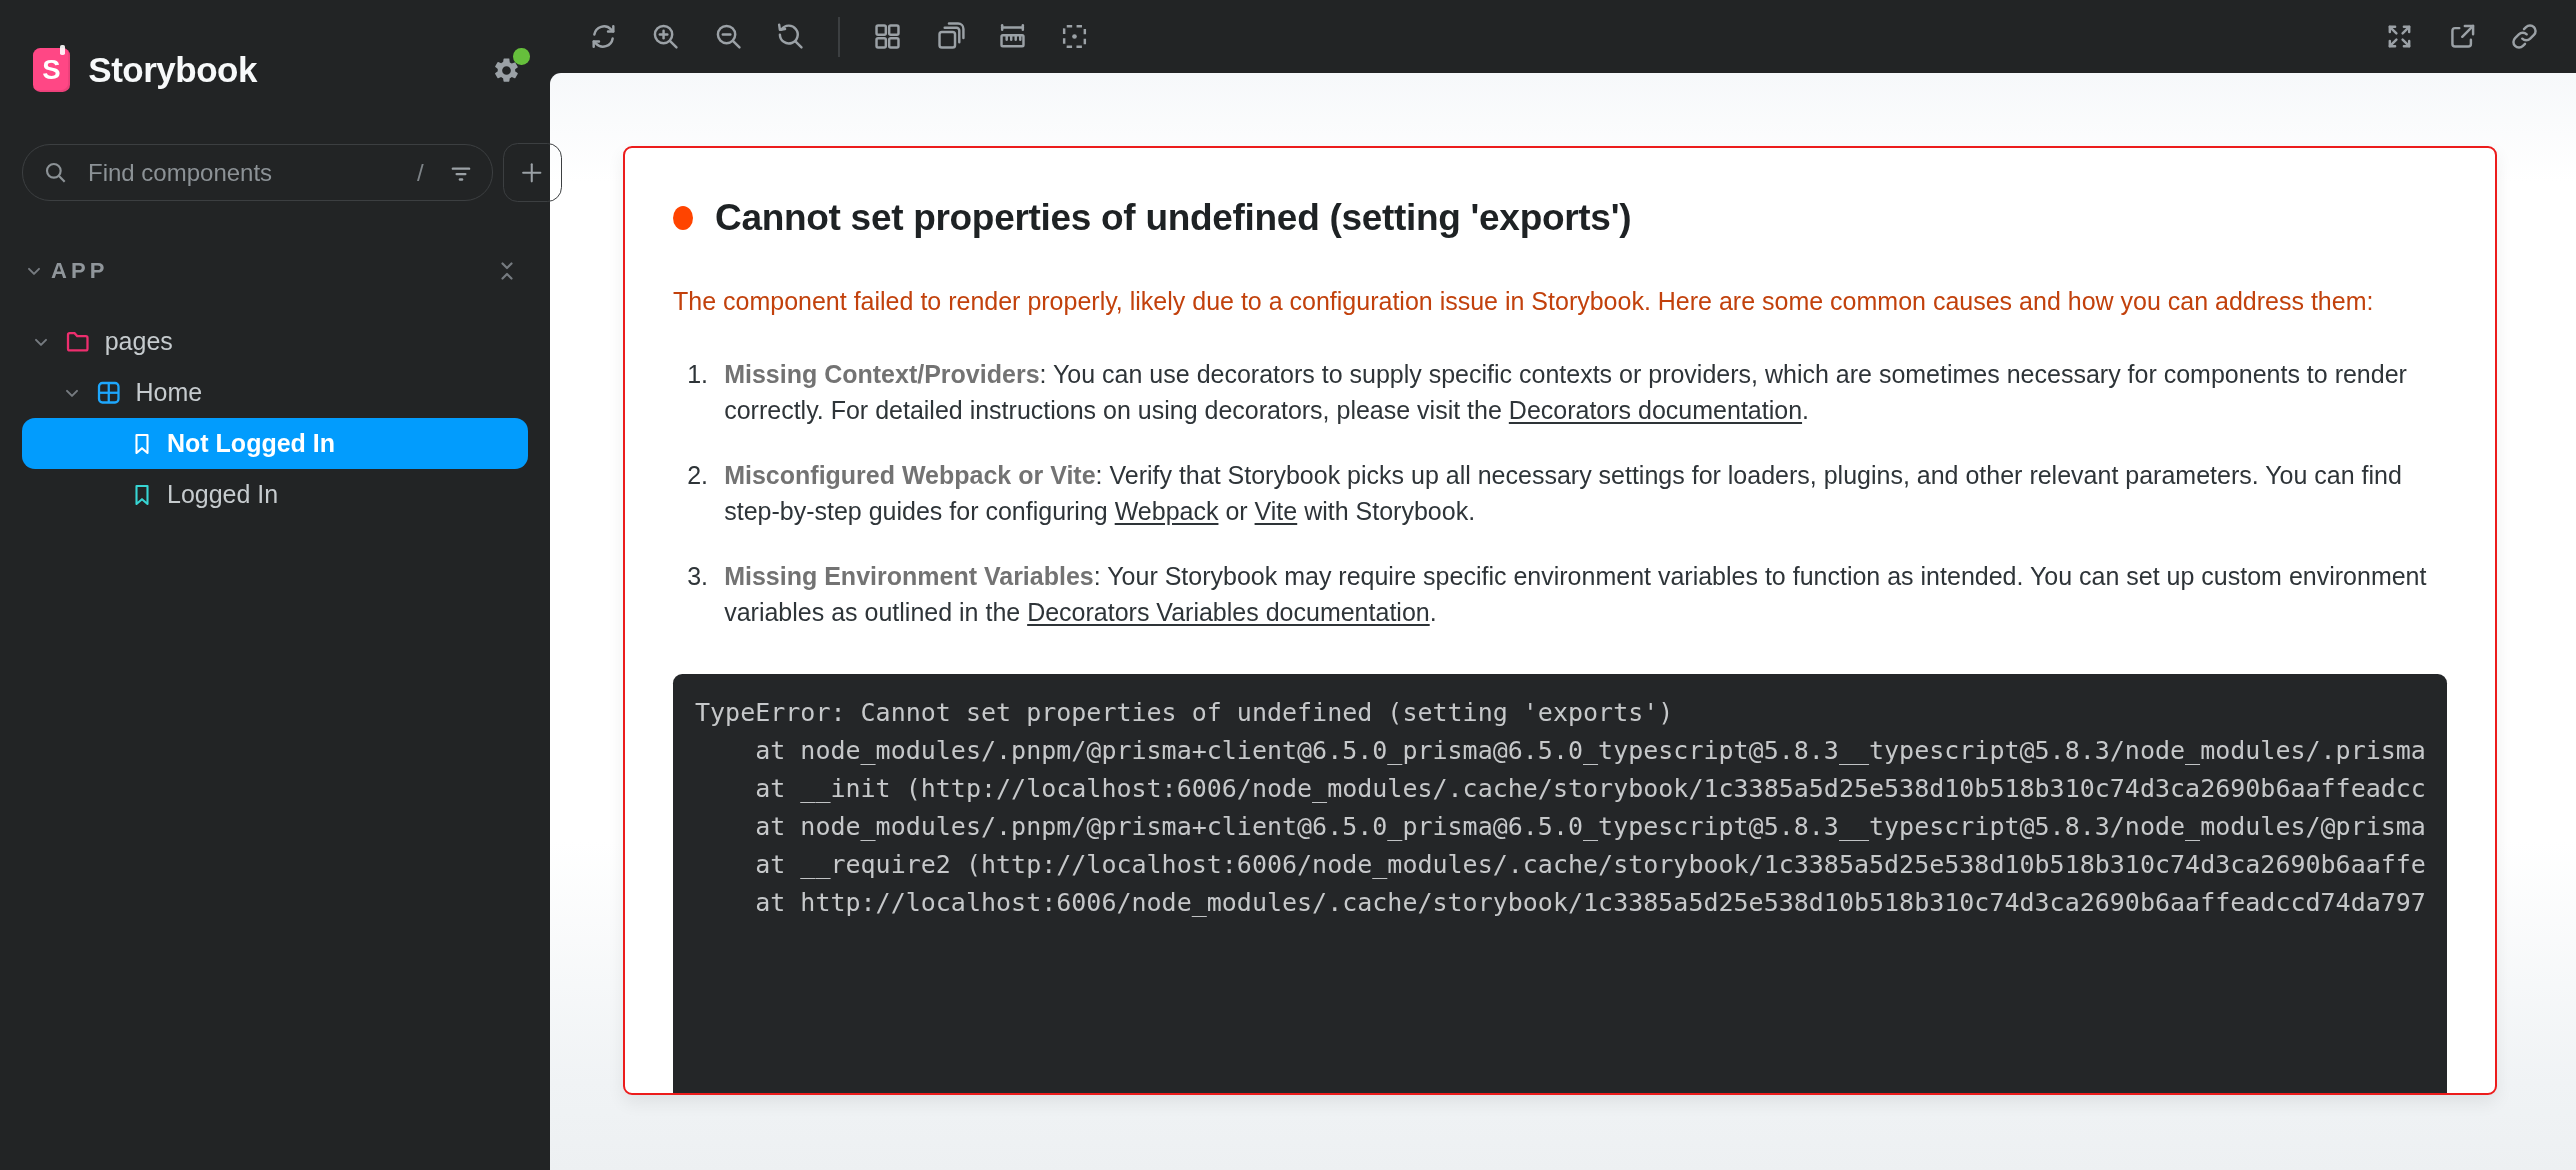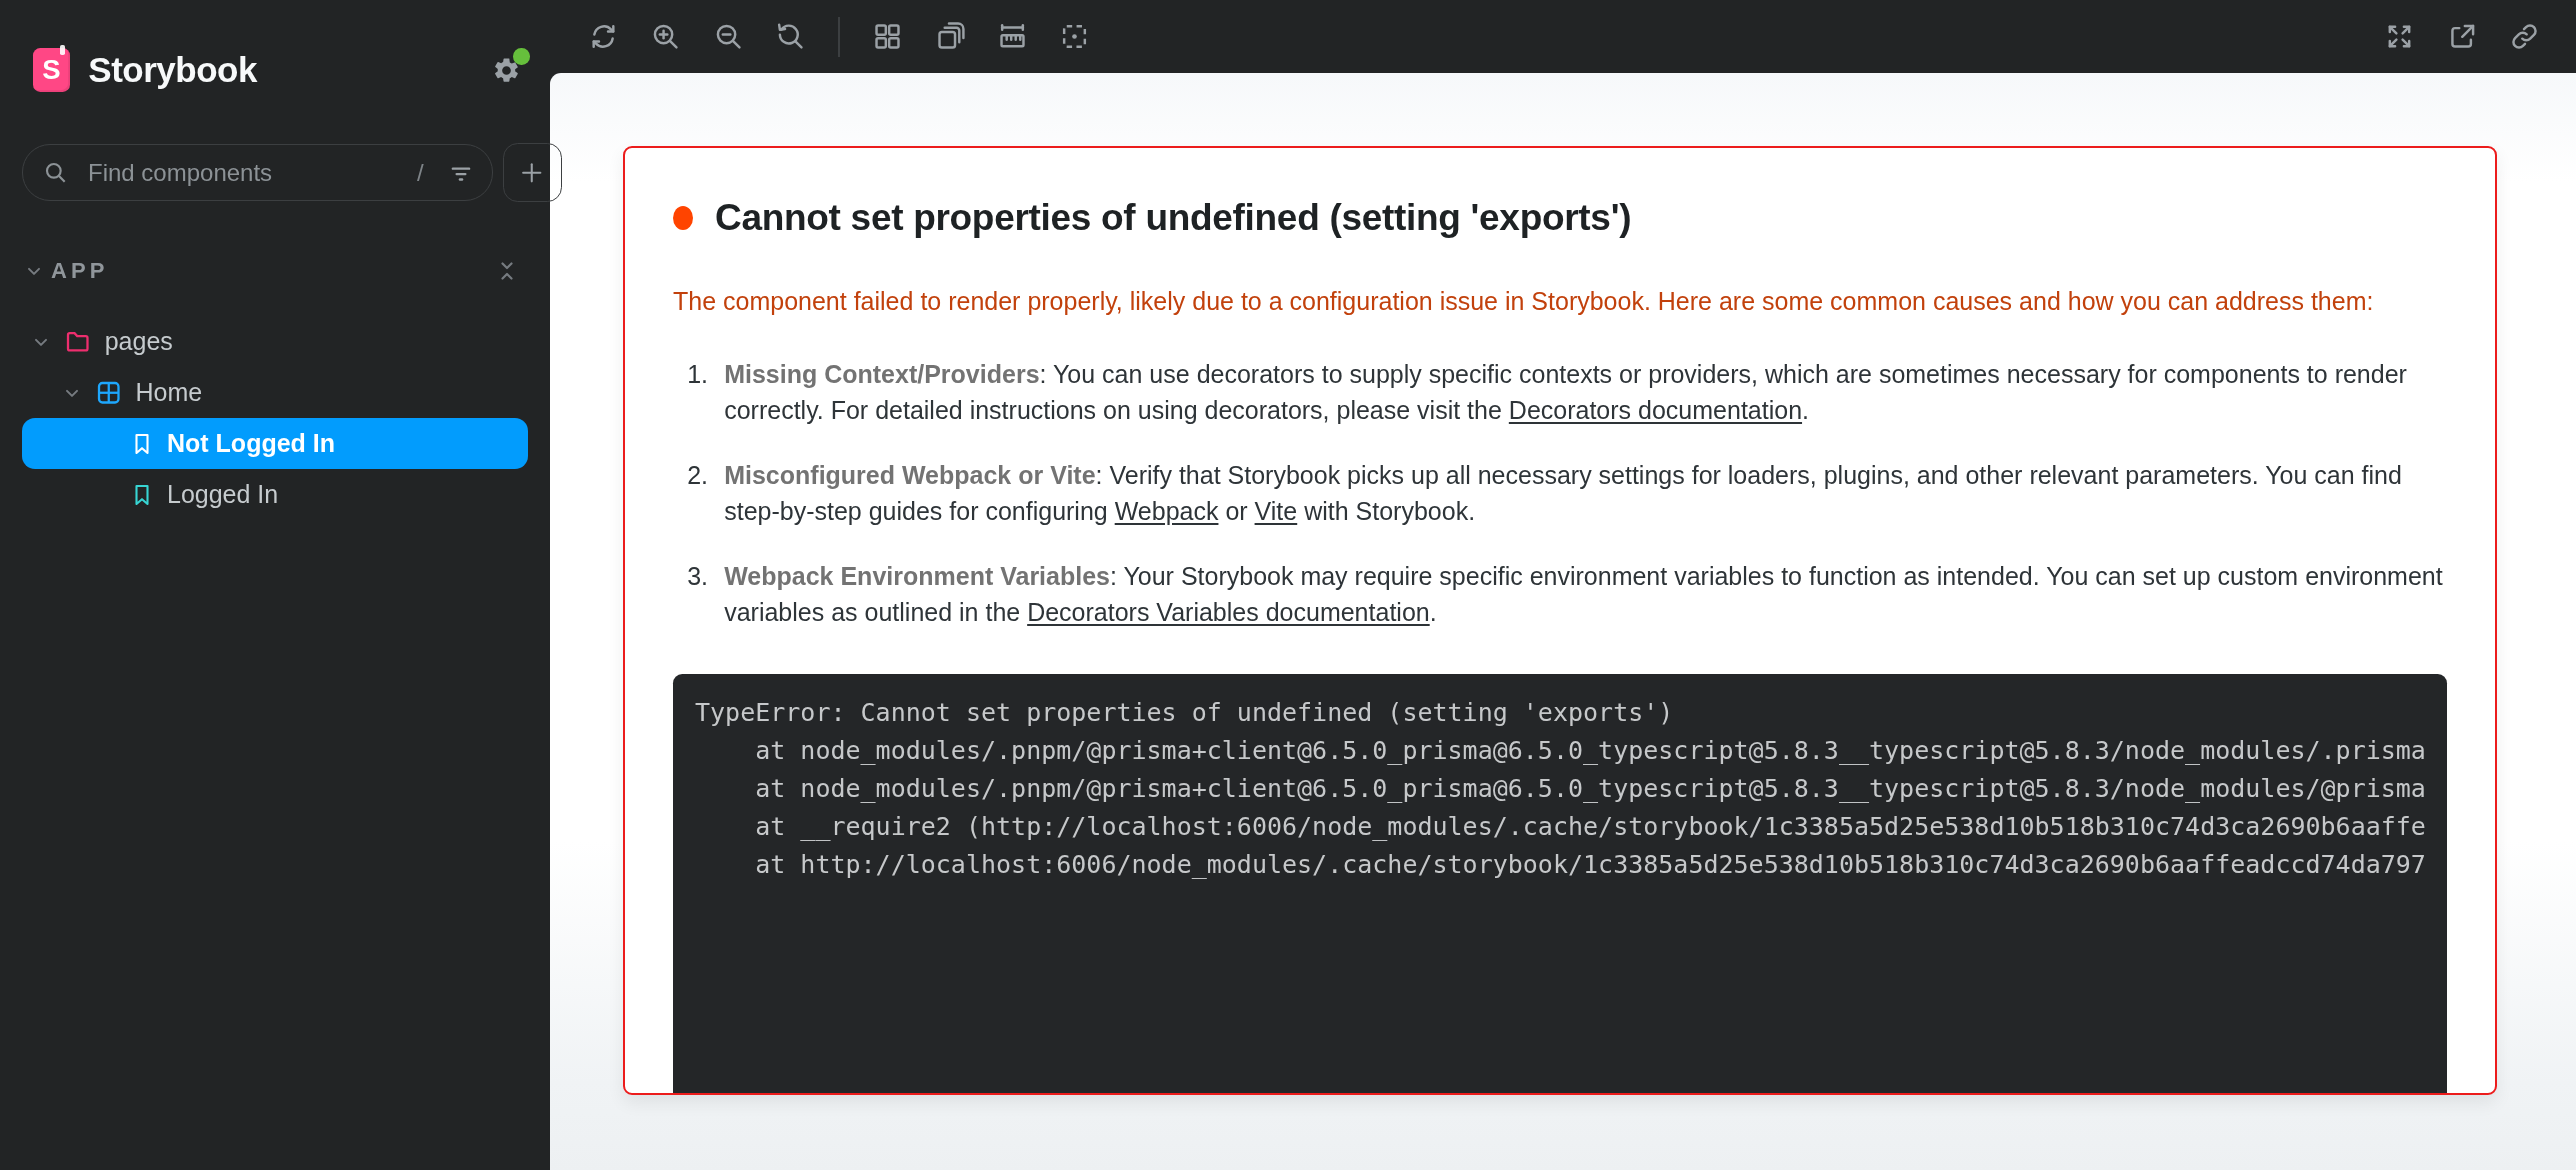--- a/index.html
+++ b/index.html
@@ -402,27 +402,28 @@
         <p class="error-intro">The component failed to render properly, likely due to a configuration issue in Storybook. Here are some common causes and how you can address them:</p>
 
         <ol class="cause-list">
           <li>
             <strong>Missing Context/Providers</strong><span>: You can use decorators to supply specific contexts or providers, which are sometimes necessary for components to render correctly. For detailed instructions on using decorators, please visit the </span><a>Decorators documentation</a><span>.</span>
           </li>
           <li>
             <strong>Misconfigured Webpack or Vite</strong><span>: Verify that Storybook picks up all necessary settings for loaders, plugins, and other relevant parameters. You can find step-by-step guides for configuring </span><a>Webpack</a><span> or </span><a>Vite</a><span> with Storybook.</span>
           </li>
           <li>
-            <strong>Webpack Environment Variables</strong><span>: Your Storybook may require specific environment variables to function as intended. You can set up custom environment variables as outlined in the </span><a>Decorators Variables documentation</a><span>.</span>
+            <strong>Missing Environment Variables</strong><span>: Your Storybook may require specific environment variables to function as intended. You can set up custom environment variables as outlined in the </span><a>Decorators Variables documentation</a><span>.</span>
           </li>
         </ol>
 
         <div class="stack-block">
           <div class="stack-line">TypeError: Cannot set properties of undefined (setting 'exports')</div>
           <div class="stack-line">    at node_modules/.pnpm/@prisma+client@6.5.0_prisma@6.5.0_typescript@5.8.3__typescript@5.8.3/node_modules/.prisma</div>
+          <div class="stack-line">    at __init (http://localhost:6006/node_modules/.cache/storybook/1c3385a5d25e538d10b518b310c74d3ca2690b6aaffeadcc</div>
           <div class="stack-line">    at node_modules/.pnpm/@prisma+client@6.5.0_prisma@6.5.0_typescript@5.8.3__typescript@5.8.3/node_modules/@prisma</div>
           <div class="stack-line">    at __require2 (http://localhost:6006/node_modules/.cache/storybook/1c3385a5d25e538d10b518b310c74d3ca2690b6aaffe</div>
           <div class="stack-line">    at http://localhost:6006/node_modules/.cache/storybook/1c3385a5d25e538d10b518b310c74d3ca2690b6aaffeadccd74da797</div>
         </div>
 
       </div>
     </div>
   </div>
 </div>
 

